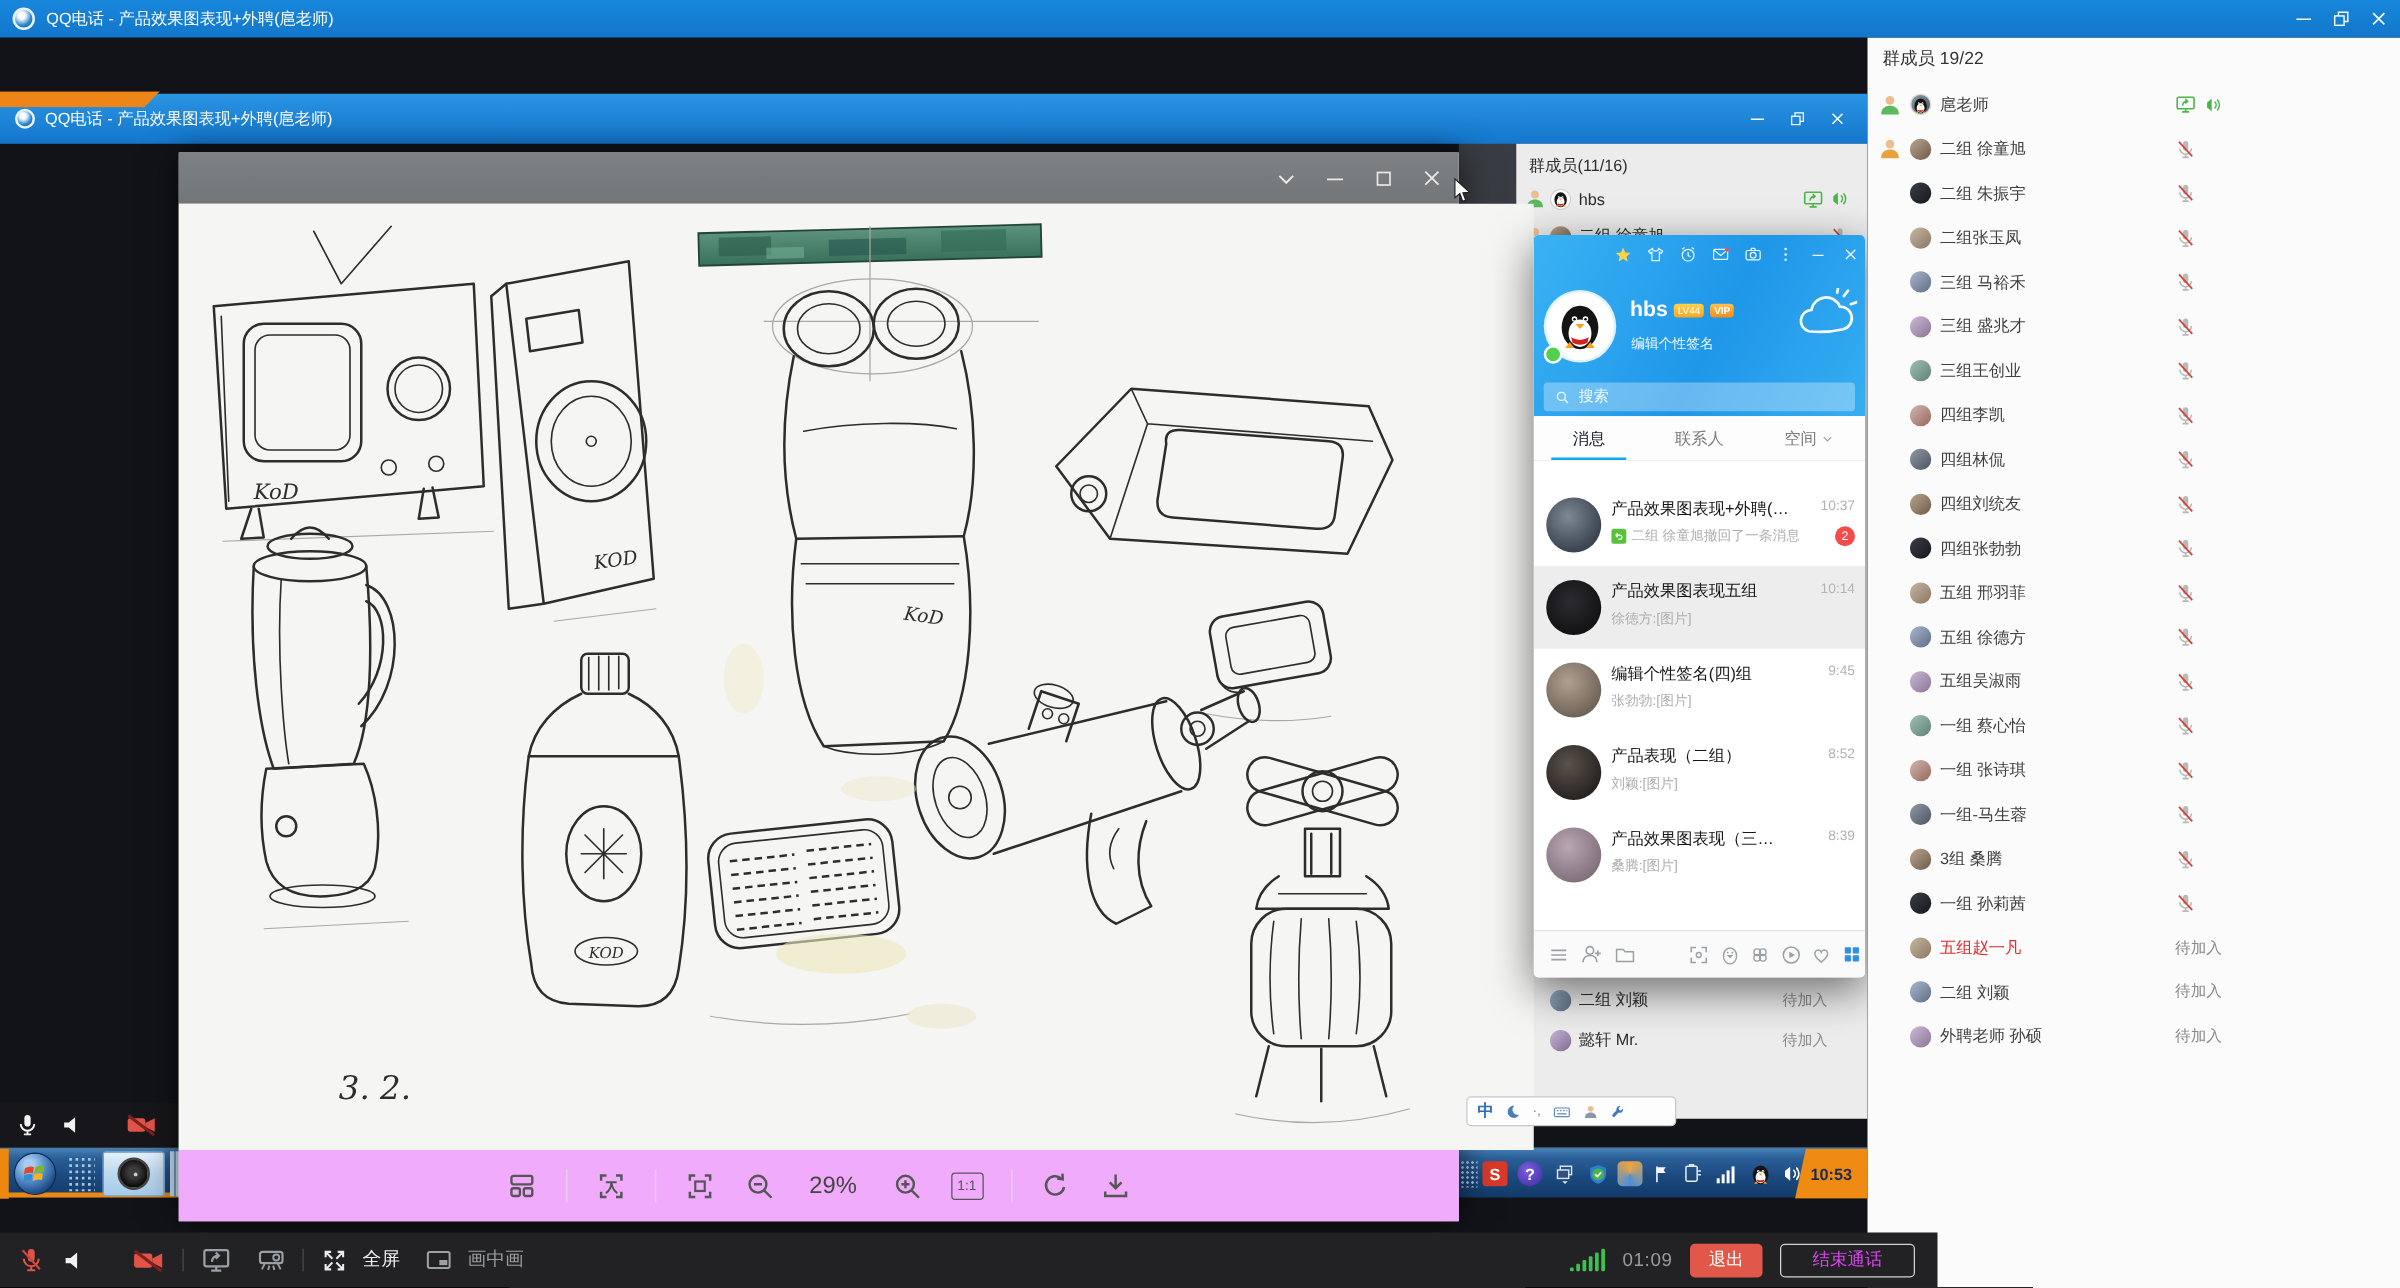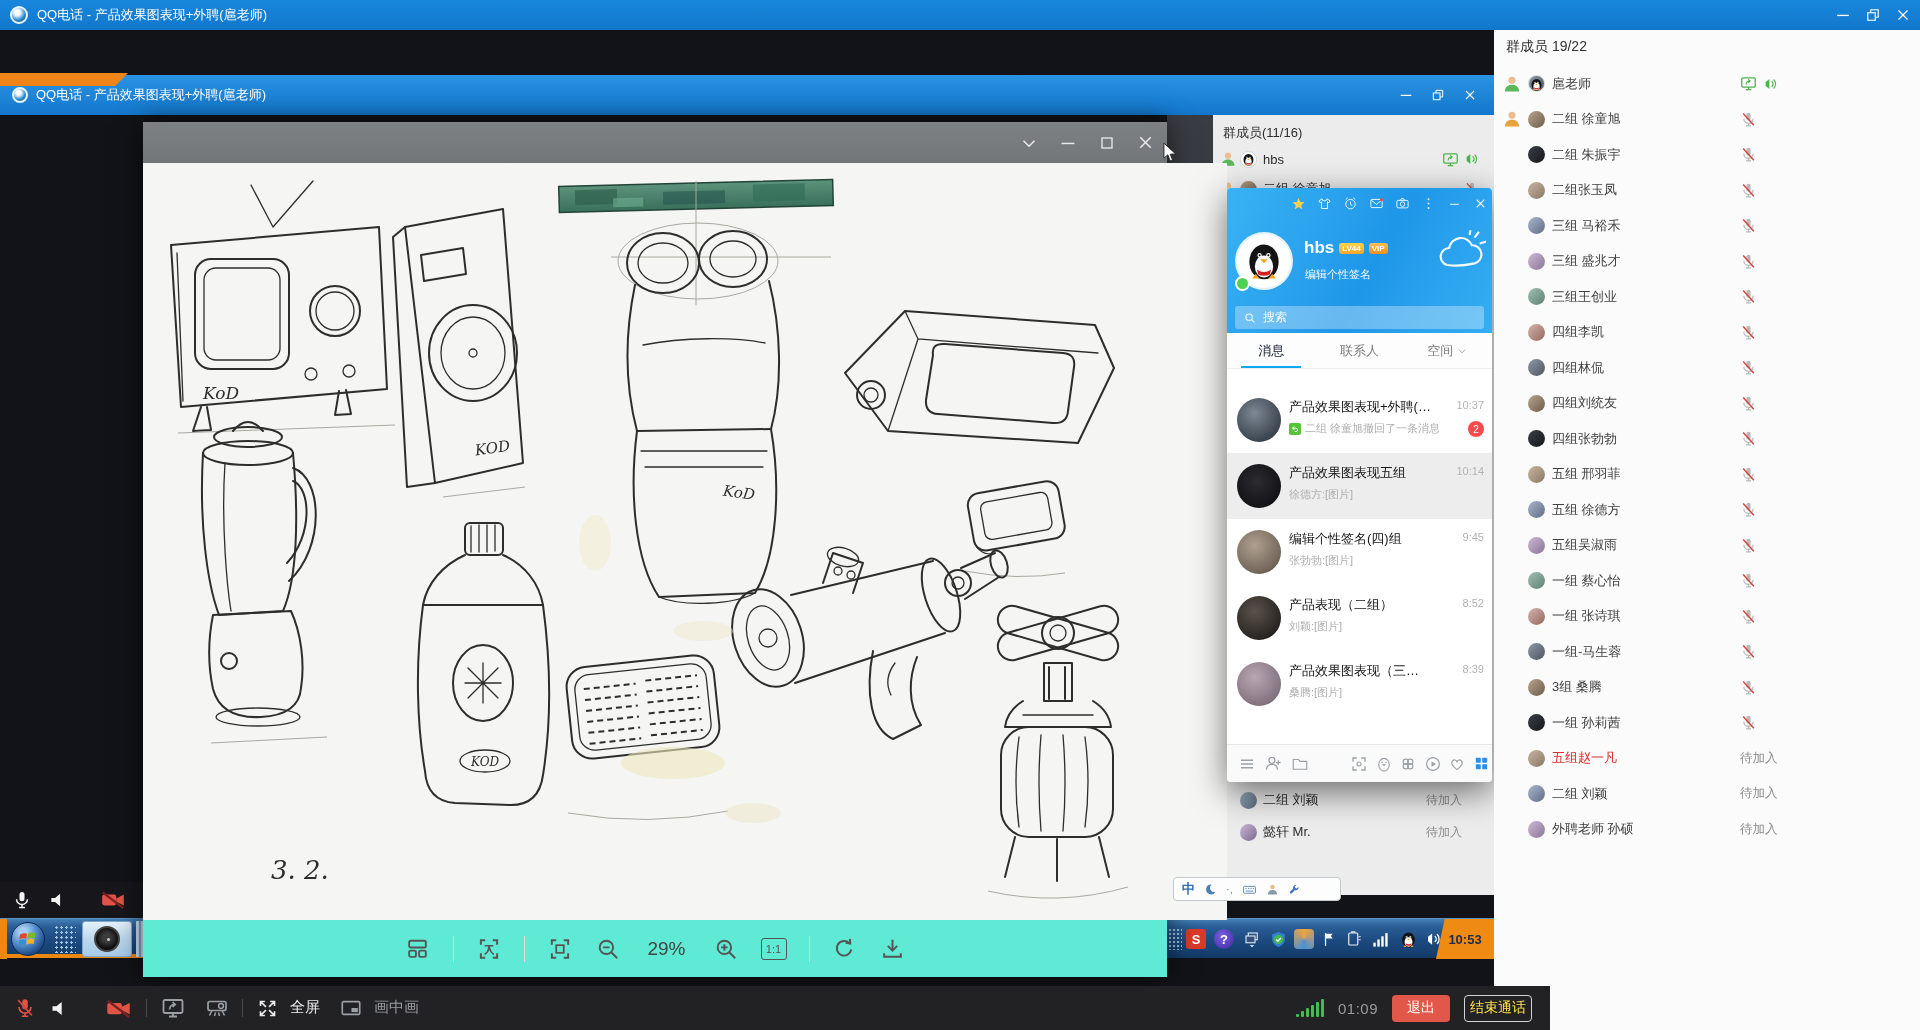--- a/index.html
+++ b/index.html
@@ -71,42 +71,42 @@
 
   
   .inner-call-icons{position:absolute;left:0;top:852px;width:143px;height:36px;background:#17171b;display:flex;align-items:center}
 
   
   .image-viewer{position:absolute;left:143px;top:92px;width:1024px;height:855px;background:#f4f4f2;box-shadow:0 0 26px rgba(0,0,0,.6)}
   .iv-titlebar{position:absolute;left:0;top:0;right:0;height:41px;background:linear-gradient(#7e8184,#737678)}
   .iv-controls{position:absolute;right:8px;top:0;height:41px;display:flex;gap:12px}
   .iv-controls .wbtn{width:27px;height:41px;display:flex;align-items:center;justify-content:center;color:#e9e9e9}
   .iv-canvas{position:absolute;left:0;top:41px;width:1084px;height:757px;background:#f5f5f3;overflow:hidden}
-  .iv-toolbar{position:absolute;left:0;bottom:0;right:0;height:57px;background:#5eead4;display:flex;align-items:center;justify-content:center;gap:22px;
+  .iv-toolbar{position:absolute;left:0;bottom:0;right:0;height:57px;background:#f0abfc;display:flex;align-items:center;justify-content:center;gap:22px;
     transform:none}
   .iv-toolbar .tbtn{width:26px;height:26px;display:flex;align-items:center;justify-content:center;color:#555}
   .iv-div{width:1px;height:26px;background:#dcdcdc}
   .iv-zoom{font-size:19px;color:#444;min-width:48px;text-align:center}
 
   .sketch text{font-family:"DejaVu Serif",serif;font-style:italic;fill:#2e2e2e;stroke:none}
   .sk{fill:none;stroke:#2d2d2d;stroke-width:2;stroke-linecap:round;stroke-linejoin:round}
   .sk-thin{fill:none;stroke:#2d2d2d;stroke-width:1.3;stroke-linecap:round}
   .sk-guide{fill:none;stroke:#a9a9a2;stroke-width:1}
 
   
   .qq-chat{position:absolute;left:1227px;top:158px;width:265px;height:594px;border-radius:4px;overflow:hidden;
     box-shadow:0 10px 34px rgba(0,0,0,.55);background:#fff}
   .qc-header{position:absolute;left:0;top:0;right:0;height:145px;background:linear-gradient(118deg,#3ab2f4 0%,#1f97e9 55%,#36aef2 100%)}
   .qc-topicons{position:absolute;left:64px;top:8px;display:flex;gap:11px;align-items:center}
   .qc-topicons .hbtn{width:15px;height:15px;display:flex;align-items:center;justify-content:center;color:rgba(255,255,255,.95)}
   .qc-avatar{position:absolute;left:10px;top:46px;width:54px;height:54px;border-radius:50%;background:#fff;
     display:flex;align-items:center;justify-content:center;box-shadow:0 0 0 2px rgba(255,255,255,.85)}
   .qc-status-dot{position:absolute;left:8px;top:88px;width:11px;height:11px;border-radius:50%;background:#4fd14f;border:2px solid #fff}
   .qc-name{position:absolute;left:77px;top:50px;font-size:17px;font-weight:bold;color:#fff;display:flex;align-items:center;gap:5px}
-  .badge-lv{font-size:8px;font-weight:bold;color:#fff;background:linear-gradient(#ffd34d,#f5a623);border-radius:3px;padding:1px 3px}
+  .badge-lv{font-size:8px;font-weight:normal;color:#fff;background:linear-gradient(#ffd34d,#f5a623);border-radius:3px;padding:1px 3px}
   .badge-vip{font-size:8px;font-weight:bold;color:#fff;background:linear-gradient(#ffc14d,#f08c1e);border-radius:3px;padding:1px 3px}
   .qc-sig{position:absolute;left:78px;top:79px;font-size:11px;color:rgba(255,255,255,.95)}
   .qc-weather{position:absolute;right:6px;top:42px;color:rgba(255,255,255,.95)}
   .qc-search{position:absolute;left:8px;top:118px;right:8px;height:23px;border-radius:3px;background:rgba(255,255,255,.32);
     display:flex;align-items:center;gap:6px;padding-left:8px;font-size:12px;color:#f2faff}
   .qc-tabs{position:absolute;left:0;top:145px;right:0;height:36px;background:#fdfdfd;display:flex;border-bottom:1px solid #f0f0f0;box-sizing:border-box}
   .qc-tab{flex:1;display:flex;align-items:center;justify-content:center;font-size:13px;color:#7a7a7a;position:relative;gap:3px}
   .qc-tab.active{color:#0f172a}
   .qc-tab.active::after{content:"";position:absolute;left:14px;right:14px;bottom:0;height:2px;background:#0fa9f2}
   .qc-list{position:absolute;left:0;top:181px;right:0;bottom:37px;background:#fff;overflow:hidden;padding-top:18px}
@@ -170,21 +170,21 @@
   .call-bar{position:absolute;left:0;top:986px;width:1550px;height:44px;background:#222224;display:flex;align-items:center;z-index:70}
   .cb-ic{position:absolute;top:0;height:44px;display:flex;align-items:center;justify-content:center}
   .cb-div{position:absolute;top:13px;width:1px;height:18px;background:#4a4a4a}
   .cb-label{font-size:15px;color:#ececec;margin-left:6px}
   .cb-label.dim{color:#9a9da1}
   .cb-right{position:absolute;right:18px;top:0;height:44px;display:flex;align-items:center;gap:14px}
   .sigbars{display:flex;align-items:flex-end;gap:2px;height:18px}
   .sigbars span{width:3px;background:#3fbf50;border-radius:1px}
   .cb-duration{font-size:15px;color:#9a9a9a;letter-spacing:.5px}
   .btn-exit{width:58px;height:27px;background:#e15749;border-radius:4px;color:#fff;font-size:14px;display:flex;align-items:center;justify-content:center}
-  .btn-end{width:68px;height:27px;border:1.5px solid #d3d3d3;border-radius:4px;color:#fde047;font-size:14px;display:flex;align-items:center;justify-content:center;box-sizing:border-box}
+  .btn-end{width:108px;height:27px;border:1.5px solid #d3d3d3;border-radius:4px;color:#d946ef;font-size:14px;display:flex;align-items:center;justify-content:center;box-sizing:border-box}
 </style>
 </head>
 <body>
 
 <svg width="0" height="0" style="position:absolute">
   <defs>
     <linearGradient id="tealg" x1="0" y1="0" x2="0" y2="1">
       <stop offset="0" stop-color="#5d937c"></stop>
         <stop offset="0" stop-color="#5d937c"></stop>
         <stop offset="1" stop-color="#39705c"></stop>

